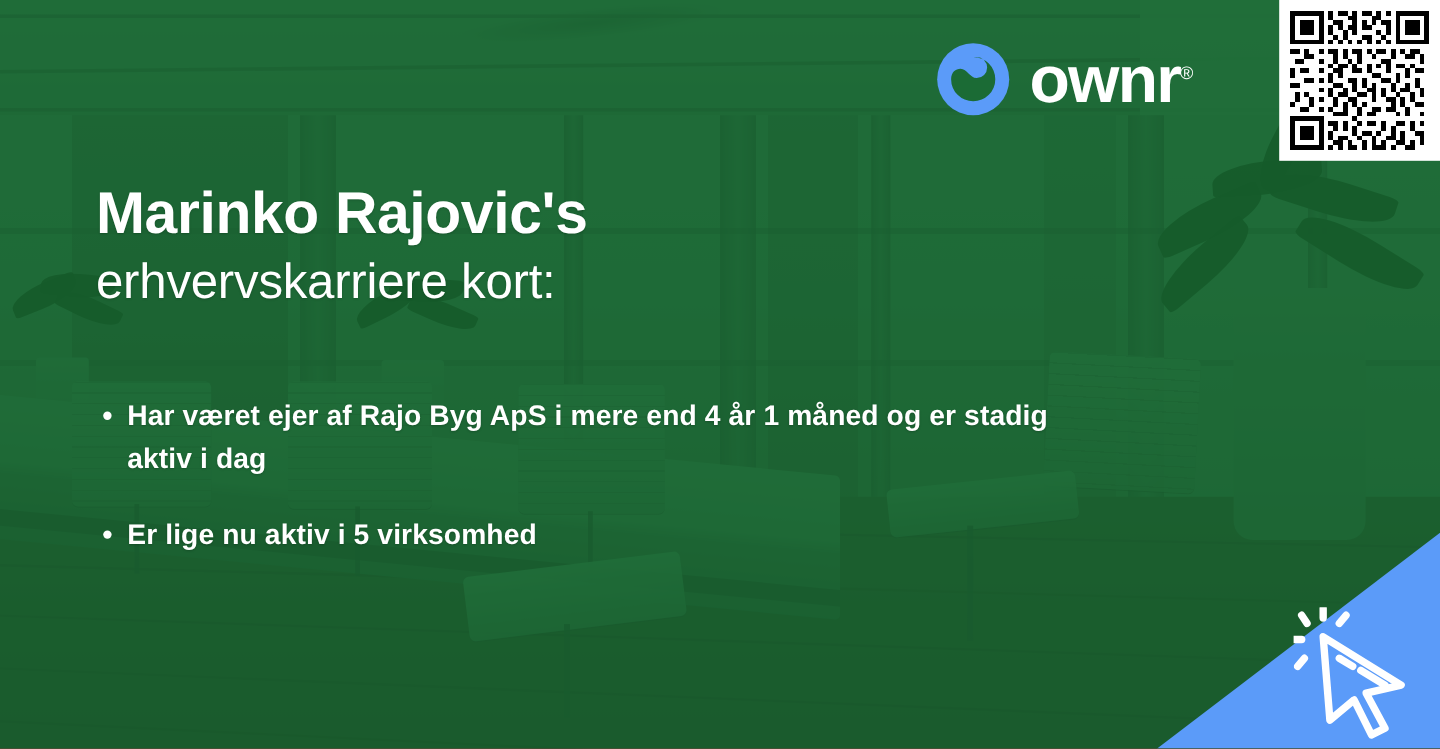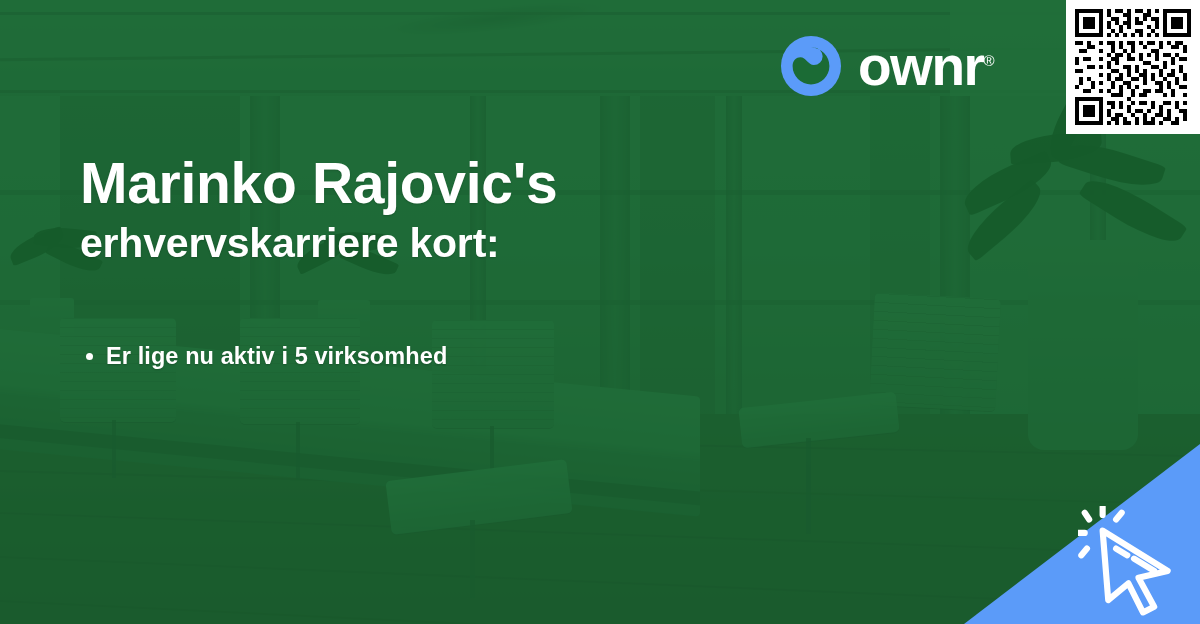--- a/index.html
+++ b/index.html
@@ -208,30 +208,30 @@
   .qr-svg { width: 116px; height: 116px; display: block; }
 
   
   .content {
     position: absolute;
     left: 80px; top: 150px;
     width: 920px;
     color: #ffffff;
   }
   .title-1 {
-    font-size: 57px;
+    font-size: 49px;
     font-weight: 700;
     line-height: 1.18;
     letter-spacing: -0.3px;
     margin: 0;
     text-shadow: 0 1px 2px rgba(0,0,0,0.18);
   }
   .title-2 {
     font-size: 41px;
-    font-weight: 700;
+    font-weight: 400;
     line-height: 1.3;
     letter-spacing: -0.2px;
     margin: 0;
     text-shadow: 0 1px 2px rgba(0,0,0,0.18);
   }
   .bullets {
     list-style: none;
     margin: 68px 0 0 0;
     padding: 0;
   }
@@ -532,20 +532,21 @@
           <rect x="24" y="28" width="2" height="1"></rect>
       </g>
     </svg>
   </div>
 
   <div class="content">
     <h1 class="title-1">Marinko Rajovic's</h1>
     <h2 class="title-2">erhvervskarriere kort:</h2>
 
     <ul class="bullets">
+      <li class="bullet">Har været ejer af Rajo Byg ApS i mere end 4 år 1 måned og er stadig aktiv i dag</li>
       <li class="bullet">Er lige nu aktiv i 5 virksomhed</li>
     </ul>
   </div>
 
   <div class="corner">
     <div class="corner-tri"></div>
     <svg class="cursor-icon" viewBox="0 0 100 100">
       <g fill="none" stroke="#ffffff" stroke-width="5.5" stroke-linecap="round" stroke-linejoin="round">
         <path d="M22 22 L80 58 L54 64 L68 90 L58 95 L45 69 L27 84 Z"></path>
         <line x1="34" y1="38" x2="44" y2="44"></line>

